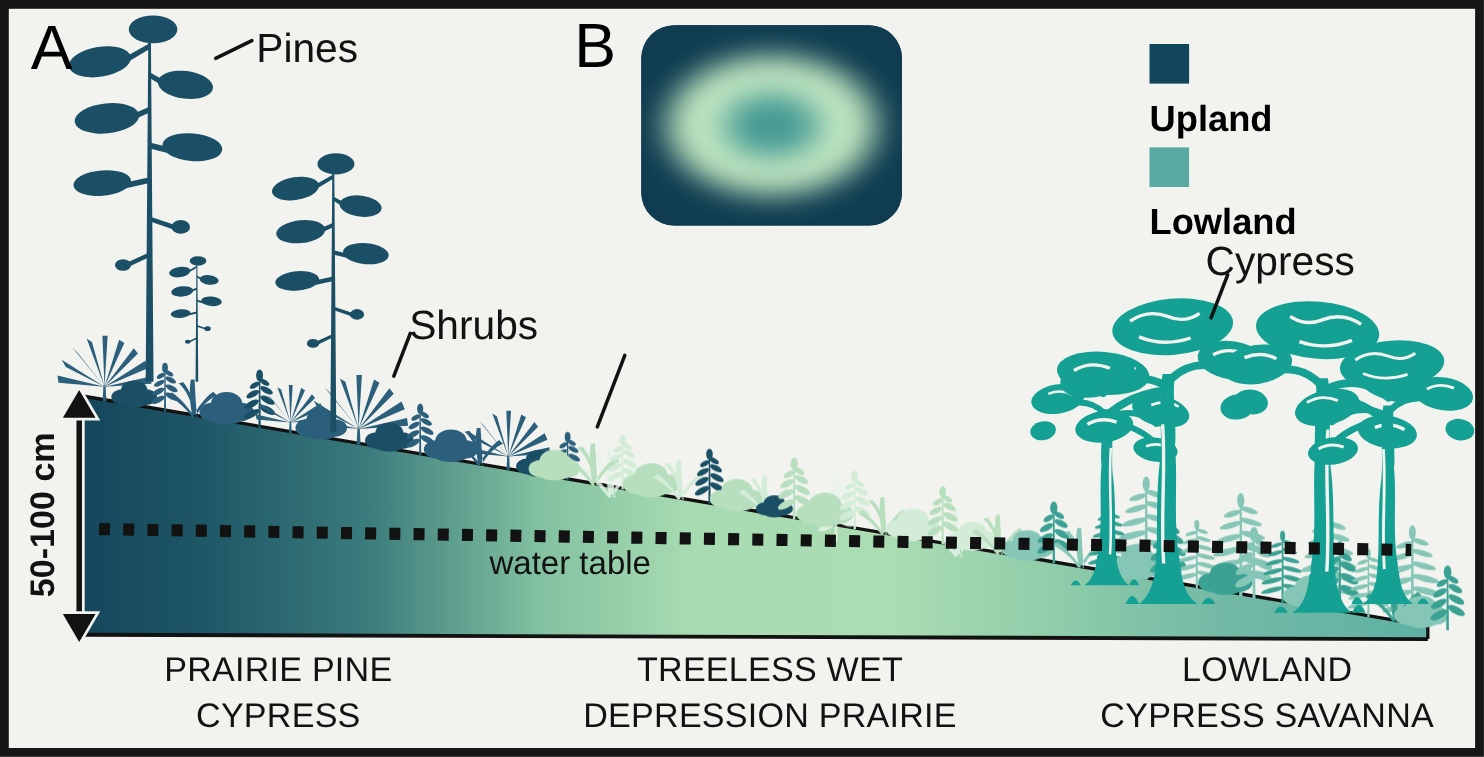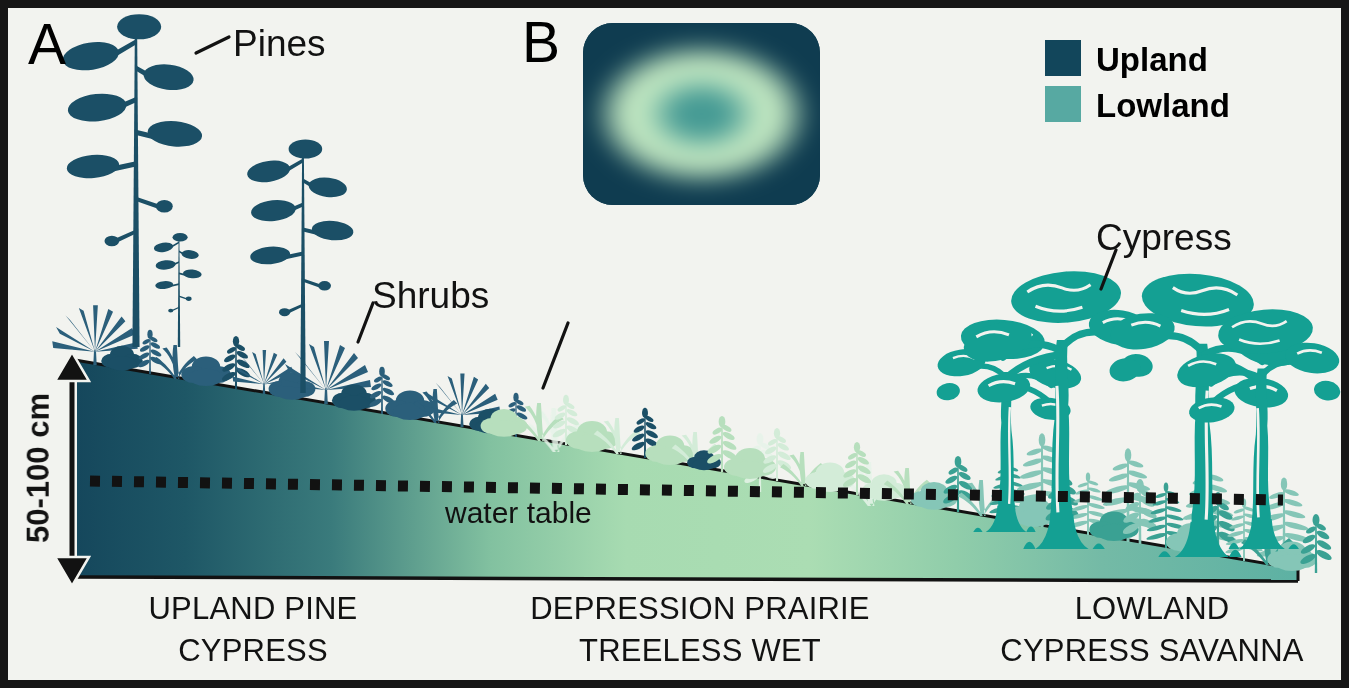--- a/index.html
+++ b/index.html
@@ -38,21 +38,21 @@
   #lbl-cypress{left:1096px;top:216px;}
   #lbl-water{left:445px;top:495px;font-weight:500;font-size:30px;}
   #lbl-depth{left:39px;top:468px;transform:translate(-50%,-50%) rotate(-90deg);
              font-weight:700;font-size:31px;white-space:nowrap;}
   .zone{position:absolute;top:588px;width:420px;text-align:center;font-size:31px;font-weight:500;
         color:var(--ink);line-height:1.34;letter-spacing:.2px;z-index:20;}
   #zone-1{left:43px;} #zone-2{left:490px;} #zone-3{left:942px;}
 
   
   #legend{position:absolute;left:1045px;top:40px;display:flex;flex-direction:column;gap:10px;z-index:20;}
-  .leg-row{display:flex;align-items:flex-end;gap:15px;}
+  .leg-row{display:flex;align-items:flex-start;gap:15px;flex-direction:column;}
   .leg-swatch{width:36px;height:36px;}
   .leg-label{font-size:33px;font-weight:700;color:#000;line-height:1;}
 </style>
 </head>
 <body>
 
 <div id="frame">
 
   <svg id="scene" width="1349" height="688" viewBox="0 0 1349 688">
     <defs>
@@ -259,26 +259,26 @@
   <div class="panel-letter" id="letter-a">A</div>
   <div class="panel-letter" id="letter-b">B</div>
 
   <div class="lbl" id="lbl-pines">Pines</div>
   <div class="lbl" id="lbl-shrubs">Shrubs</div>
   <div class="lbl" id="lbl-cypress">Cypress</div>
   <div class="lbl" id="lbl-water">water table</div>
   <div class="lbl" id="lbl-depth">50-100 cm</div>
 
   <div class="zone" id="zone-1">
-    <div>UPLAND PINE</div>
+    <div>PRAIRIE PINE</div>
     <div>CYPRESS</div>
   </div>
   <div class="zone" id="zone-2">
+    <div>TREELESS WET</div>
     <div>DEPRESSION PRAIRIE</div>
-    <div>TREELESS WET</div>
   </div>
   <div class="zone" id="zone-3">
     <div>LOWLAND</div>
     <div>CYPRESS SAVANNA</div>
   </div>
 
   <div id="legend">
     <div class="leg-row">
       <div class="leg-swatch" style="background-color: rgb(18, 70, 91);"></div>
       <div class="leg-label">Upland</div>

